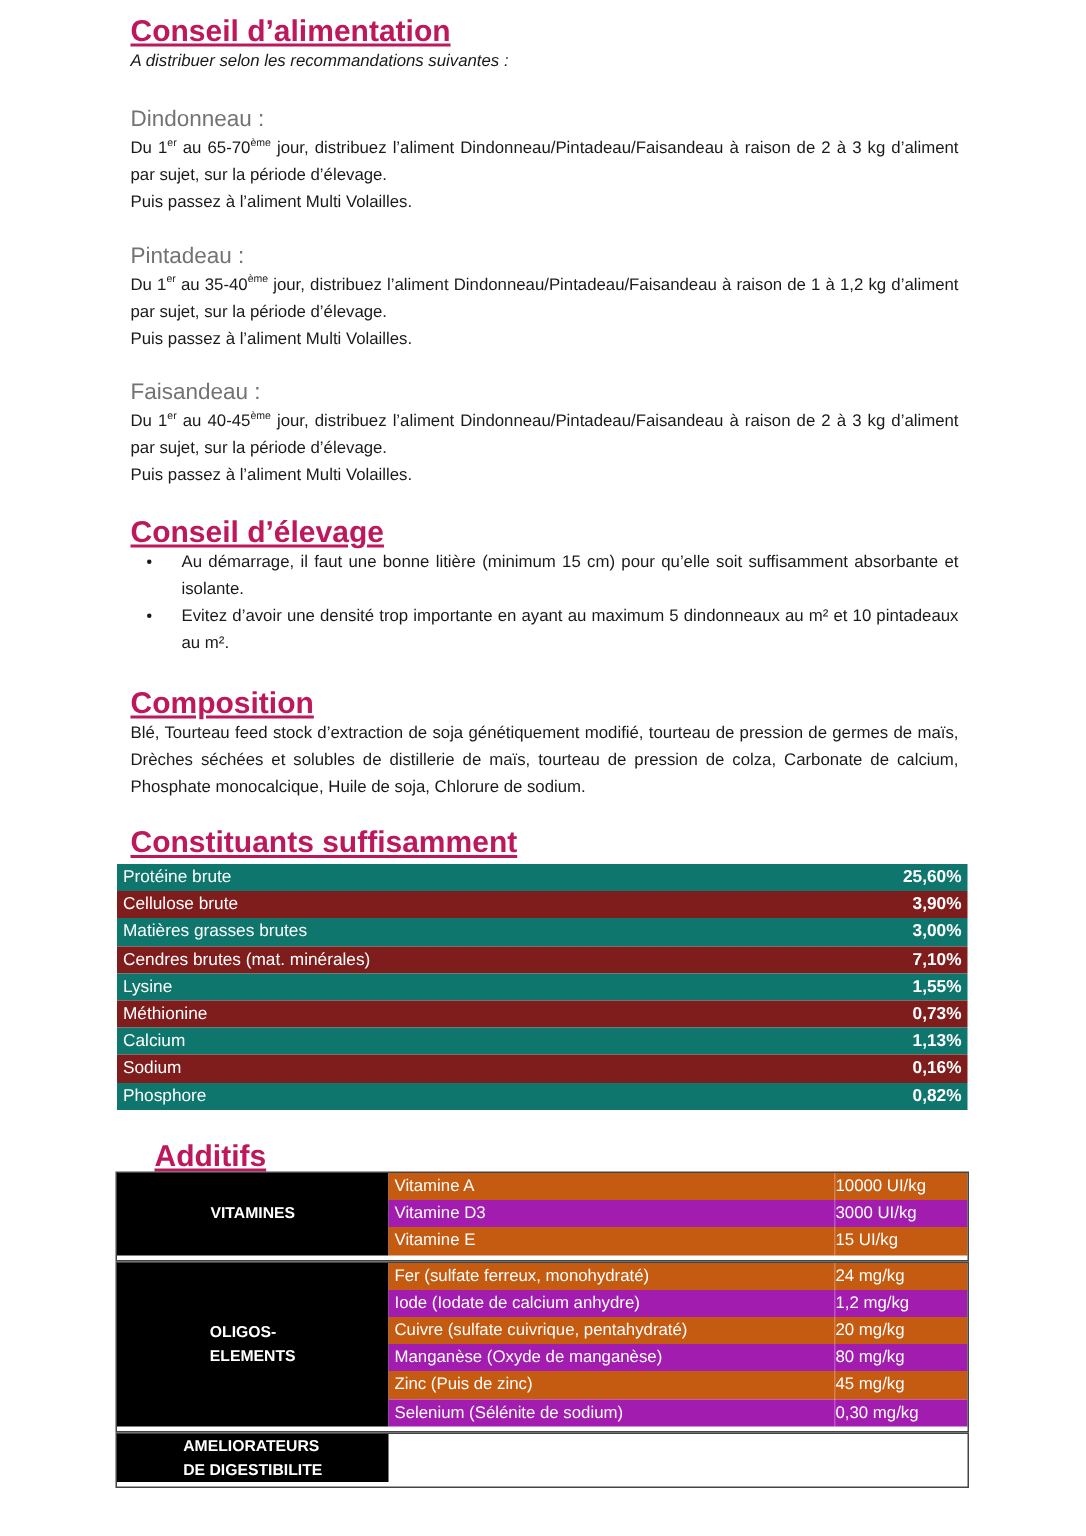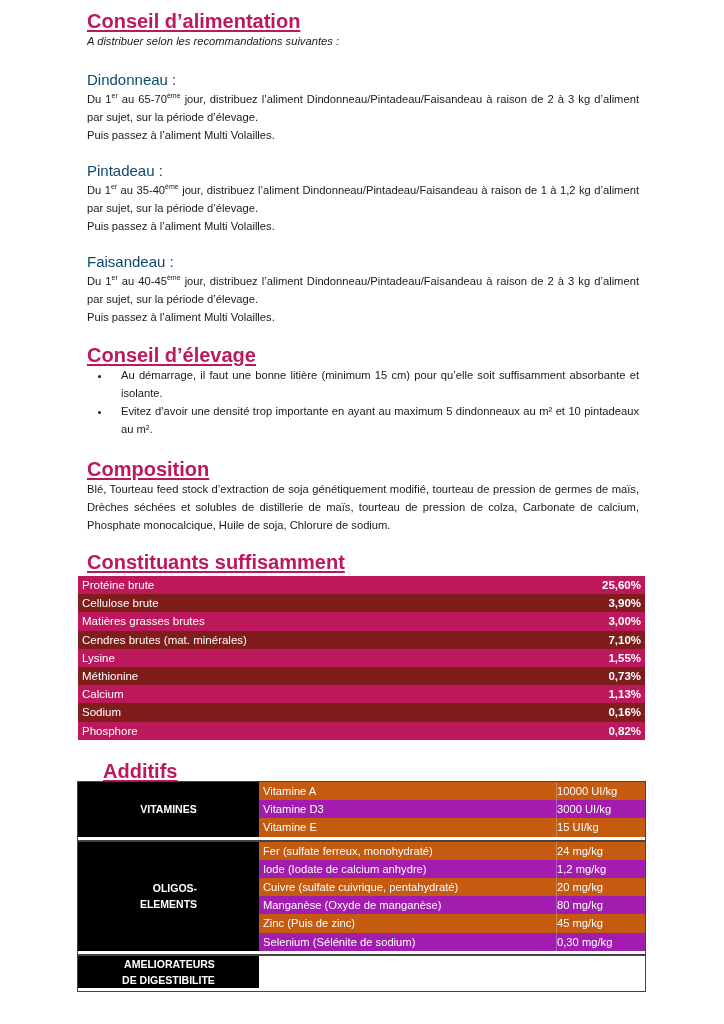--- a/index.html
+++ b/index.html
@@ -1,40 +1,40 @@
 <!DOCTYPE html>
 <html><head>
 <meta charset="utf-8">
 <style>
   html, body { margin: 0; padding: 0; background: #ffffff; }
   body { width: 724px; height: 1024px; position: relative; overflow: hidden;
          font-family: "Liberation Sans", sans-serif; color: #1a1a1a; }
   .page { position: absolute; left: 87px; top: 0; width: 552px; }
   .h1 { color: #be185d; font-weight: bold; font-size: 20px; text-decoration: underline;
         text-underline-offset: 2px; margin: 0; line-height: 22px; }
-  .h2 { color: #0c4a6e; font-size: 15px; margin: 0; line-height: 20px; font-weight: normal; }
+  .h2 { color: #737373; font-size: 15px; margin: 0; line-height: 20px; font-weight: normal; }
   p { margin: 0; font-size: 11.2px; line-height: 18px; }
   .italic { font-style: italic; }
   .just { text-align: justify; }
   sup { font-size: 7px; line-height: 0; }
   ul { margin: 0; padding-left: 44px; }
   li { font-size: 11.2px; line-height: 18px; text-align: justify; padding-left: 4px; }
 
   .ca-table { position: absolute; left: 78px; top: 576px; width: 567px; border-collapse: collapse; }
   .ca-row { display: flex; justify-content: space-between; height: 18.2px; align-items: center;
             color: #ffffff; font-size: 11.5px; padding: 0 4px; box-sizing: border-box; }
-  .ca-row.dark { background: #be185d; }
+  .ca-row.dark { background: #0f766e; }
   .ca-row.light { background: #7f1d1d; }
   .ca-val { font-weight: bold; }
 
   .add-wrap { position: absolute; left: 78px; top: 782px; width: 567px; }
   .group { display: flex; border-bottom: 3px solid #ffffff; outline: 1px solid #444; }
   .group + .group { margin-top: 2px; }
   .glabel { width: 181px; background: #000000; color: #ffffff; font-weight: bold; font-size: 10.5px;
-            display: flex; align-items: center; justify-content: center; text-align: right; line-height: 16px; }
+            display: flex; align-items: center; justify-content: center; text-align: left; line-height: 16px; }
   .grows { flex: 1; }
   .arow { display: flex; height: 18.2px; align-items: center; color: #ffffff; font-size: 11.2px; }
   .arow.dark { background: #c55a11; }
   .arow.light { background: #a21caf; }
   .aname { flex: 1; padding-left: 4px; border-right: 1px solid rgba(255,255,255,0.25); height: 100%; display:flex; align-items:center; }
   .aval { width: 84px; padding-right: 4px; }
 </style>
 </head>
 <body>
 

